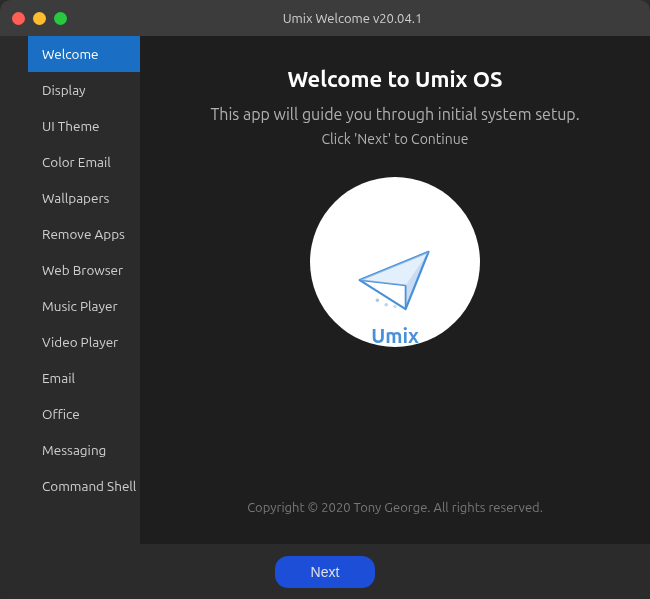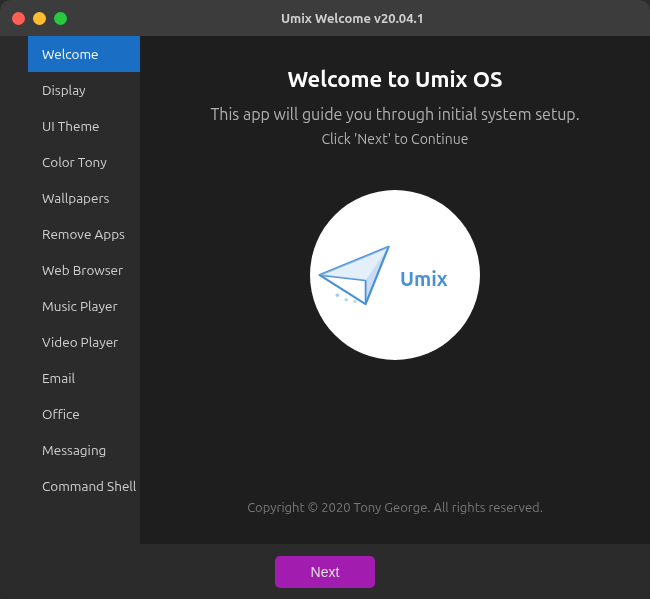--- a/index.html
+++ b/index.html
@@ -47,21 +47,21 @@
     }
     .traffic-light.close { background: #ff5f57; }
     .traffic-light.minimize { background: #febc2e; }
     .traffic-light.maximize { background: #28c840; }
 
     .titlebar-title {
       flex: 1;
       text-align: center;
       font-size: 13px;
       color: #d0d0d0;
-      font-weight: 700;
+      font-weight: 400;
     }
 
     
     .main-area {
       display: flex;
       flex: 1;
       overflow: hidden;
       padding-left: 28px;
     }
 
@@ -106,33 +106,33 @@
 
     .content-subtitle {
       font-size: 16px;
       color: #b0b0b0;
       margin-bottom: 8px;
     }
 
     .content-instruction {
       font-size: 14px;
       color: #b0b0b0;
-      margin-bottom: 43px;
+      margin-bottom: 30px;
     }
 
     
     .logo-circle {
       width: 170px;
       height: 170px;
       background: #ffffff;
       border-radius: 50%;
       display: flex;
-      flex-direction: row;
-      align-items: center;
-      justify-content: flex-start;
+      flex-direction: column;
+      align-items: center;
+      justify-content: flex-end;
       margin-bottom: auto;
     }
 
     .logo-text {
       font-size: 20px;
       font-weight: 600;
       color: #4a90d9;
       margin-top: 6px;
     }
 
@@ -153,26 +153,26 @@
     .bottom-bar {
       background: #2b2b2b;
       height: 55px;
       display: flex;
       align-items: center;
       justify-content: center;
       flex-shrink: 0;
     }
 
     .next-button {
-      background: #a21caf;
+      background: #1d4ed8;
       color: #e0e0e0;
       border: none;
       padding: 8px 36px;
       font-size: 14px;
-      border-radius: 5px;
+      border-radius: 13px;
       cursor: pointer;
       font-weight: 500;
     }
   </style>
 </head>
 <body>
 
 <div class="window">
 
   <div class="titlebar">
@@ -183,21 +183,21 @@
     </div>
     <span class="titlebar-title">Umix Welcome v20.04.1</span>
   </div>
 
   <div class="main-area">
 
     <div class="sidebar">
     <div class="sidebar-item active">Welcome</div>
         <div class="sidebar-item">Display</div>
         <div class="sidebar-item">UI Theme</div>
-        <div class="sidebar-item">Color Tony</div>
+        <div class="sidebar-item">Color Email</div>
         <div class="sidebar-item">Wallpapers</div>
         <div class="sidebar-item">Remove Apps</div>
         <div class="sidebar-item">Web Browser</div>
         <div class="sidebar-item">Music Player</div>
         <div class="sidebar-item">Video Player</div>
         <div class="sidebar-item">Email</div>
         <div class="sidebar-item">Office</div>
         <div class="sidebar-item">Messaging</div>
         <div class="sidebar-item">Command Shell</div>
       </div>

